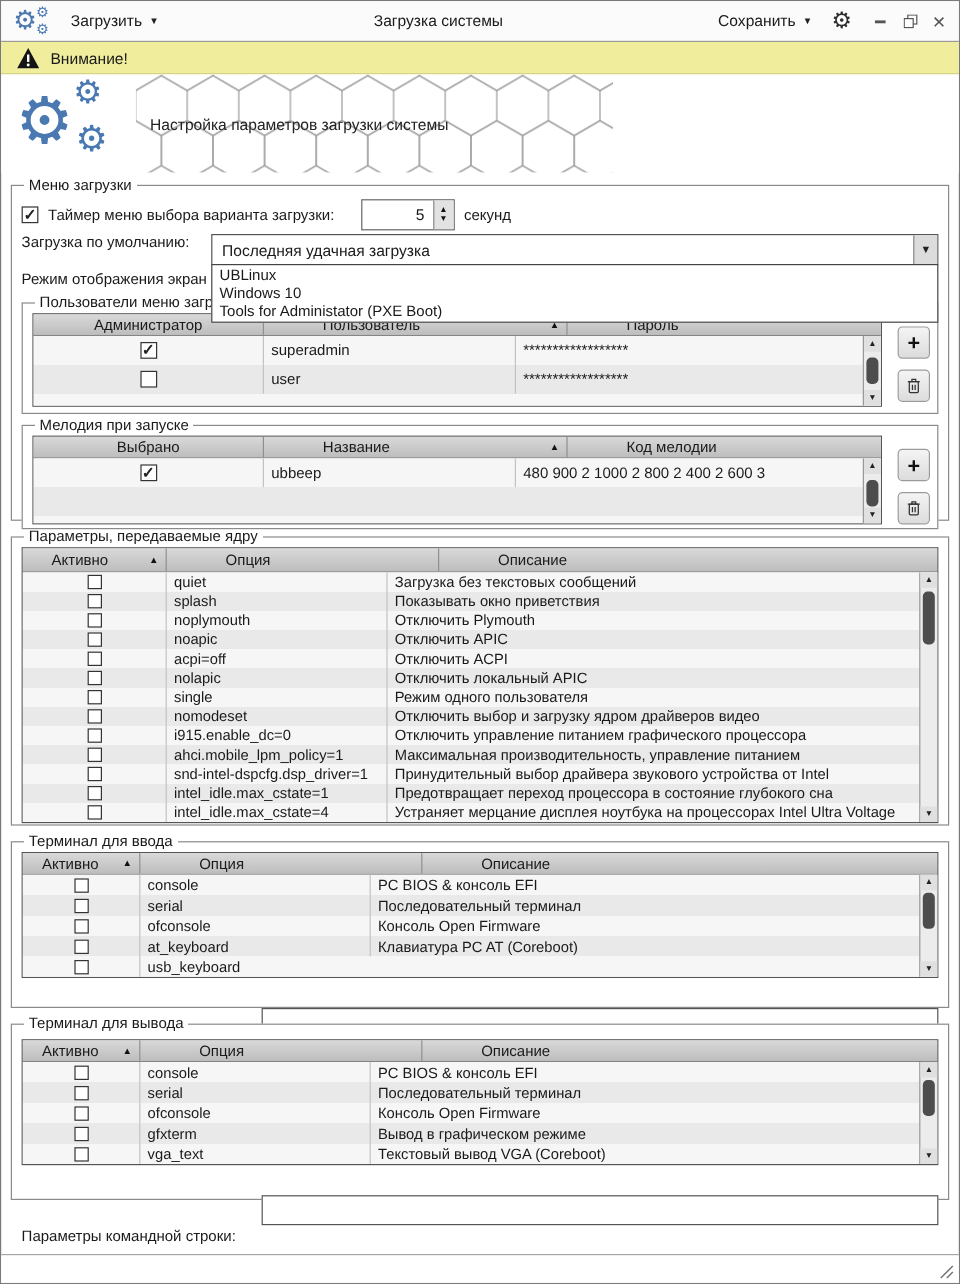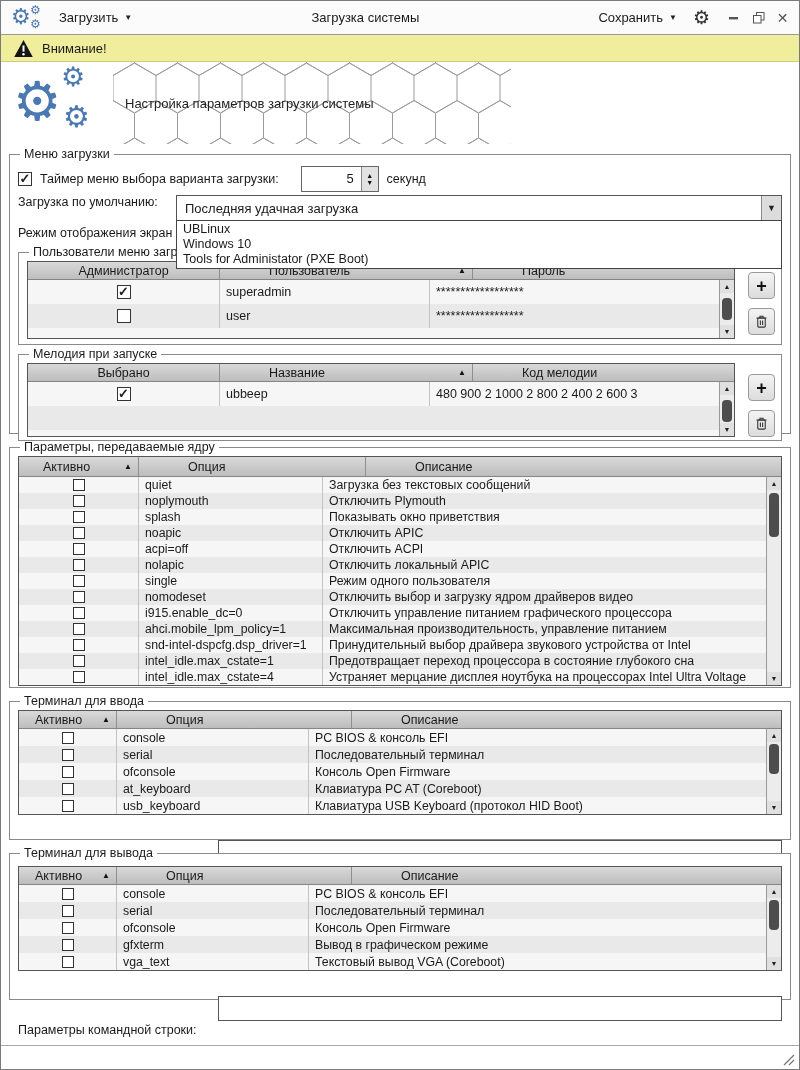--- a/index.html
+++ b/index.html
@@ -333,29 +333,29 @@
               <div class="cell ck">
                 <span class="checkbox cb-sm"></span>
               </div>
               <div class="cell">quiet</div>
               <div class="cell">Загрузка без текстовых сообщений</div>
             </div>
             <div class="t-row grid-kern">
               <div class="cell ck">
                 <span class="checkbox cb-sm"></span>
               </div>
+              <div class="cell">splash</div>
+              <div class="cell">Показывать окно приветствия</div>
+            </div>
+            <div class="t-row grid-kern">
+              <div class="cell ck">
+                <span class="checkbox cb-sm"></span>
+              </div>
               <div class="cell">noplymouth</div>
               <div class="cell">Отключить Plymouth</div>
-            </div>
-            <div class="t-row grid-kern">
-              <div class="cell ck">
-                <span class="checkbox cb-sm"></span>
-              </div>
-              <div class="cell">splash</div>
-              <div class="cell">Показывать окно приветствия</div>
             </div>
             <div class="t-row grid-kern">
               <div class="cell ck">
                 <span class="checkbox cb-sm"></span>
               </div>
               <div class="cell">noapic</div>
               <div class="cell">Отключить APIC</div>
             </div>
             <div class="t-row grid-kern">
               <div class="cell ck">
@@ -477,21 +477,20 @@
                 <span class="checkbox cb-sm"></span>
               </div>
               <div class="cell">at_keyboard</div>
               <div class="cell">Клавиатура PC AT (Coreboot)</div>
             </div>
             <div class="t-row grid-term">
               <div class="cell ck">
                 <span class="checkbox cb-sm"></span>
               </div>
               <div class="cell">usb_keyboard</div>
-              <div class="cell">Клавиатура USB Keyboard (протокол HID Boot)</div>
             </div>
           </div>
         <div class="vscroll" style="top:18px;">
           <span class="sb-btn">▲</span>
           <span class="sb-track">
               <span class="sb-thumb" style="top:2px;height:30px;"></span>
             </span>
           <span class="sb-btn">▼</span>
         </div>
       </div>

